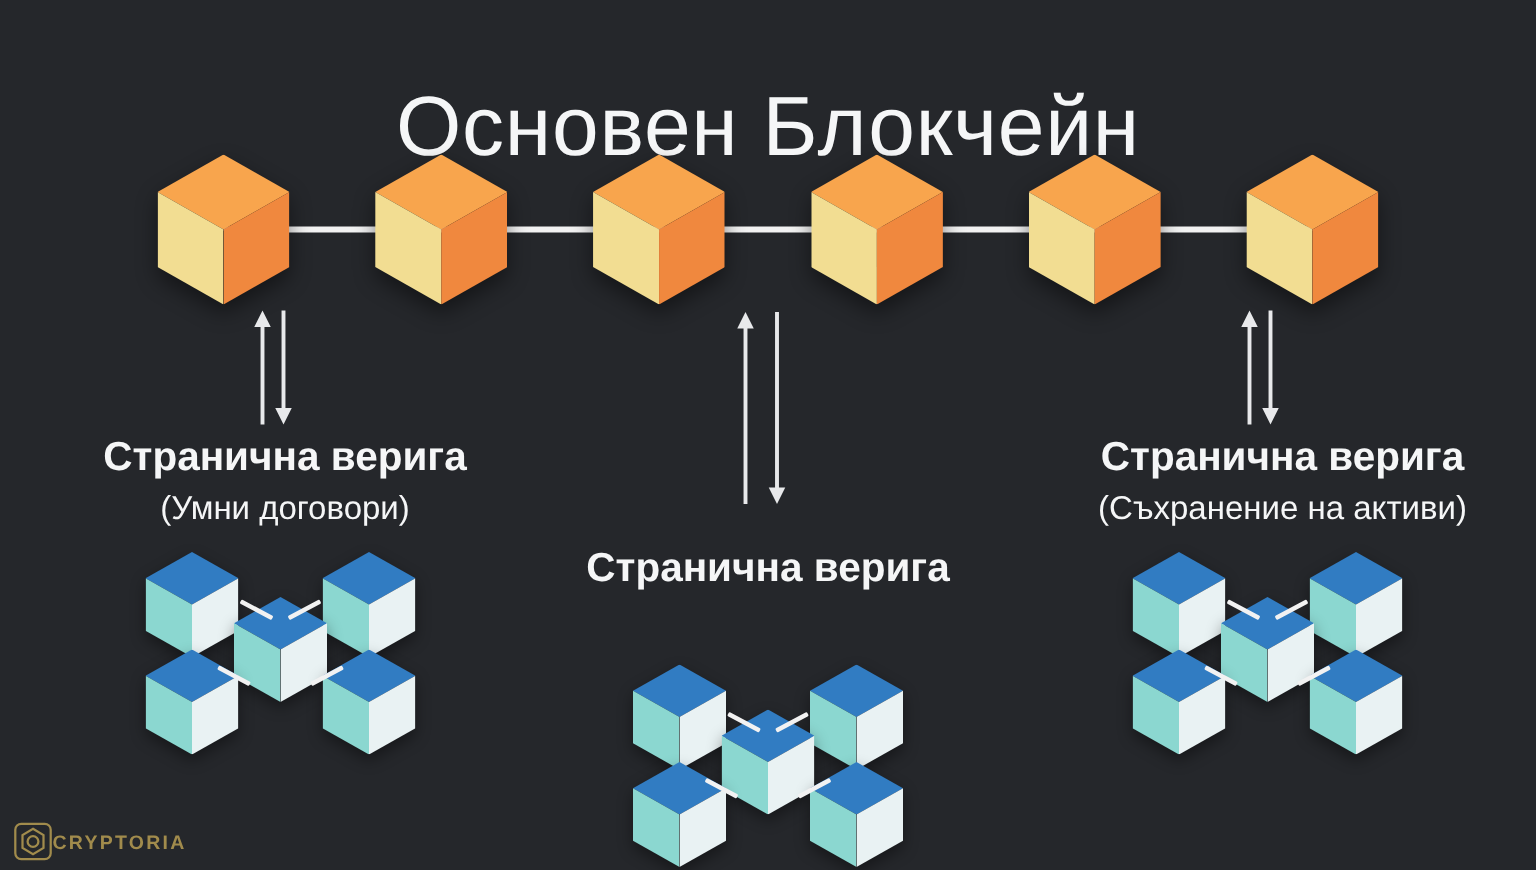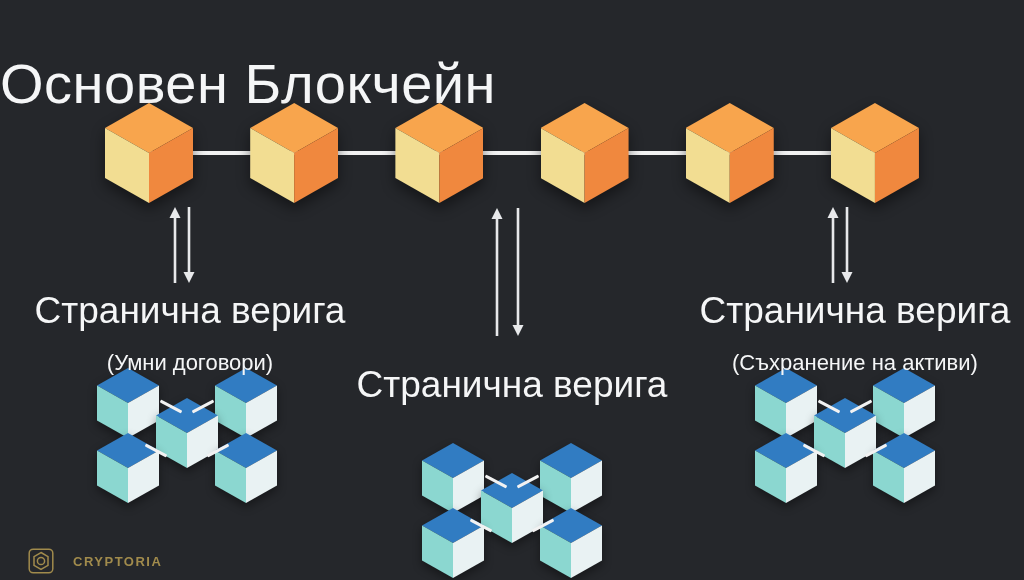--- a/index.html
+++ b/index.html
@@ -8,21 +8,21 @@
     background: var(--background, #25272b);
     overflow: hidden; position: relative;
     font-family: "Liberation Sans", "DejaVu Sans", sans-serif;
     color: var(--text, #f5f6f7);
   }
   .stage { position: absolute; inset: 0; }
 
   
   .title {
     position: absolute; top: 14px; left: 0; width: 100%;
-    text-align: left; font-size: 56px; line-height: 1.15;
+    text-align: center; font-size: 56px; line-height: 1.15;
     font-weight: 400; letter-spacing: 0.5px;
   }
 
   
   .chain-line {
     position: absolute; left: 149px; top: 151px; width: 726px; height: 4px;
     background: var(--chain_line, #f2f2f2); z-index: 1; border-radius: 2px;
   }
   .main-chain-row {
     position: absolute; left: 105px; top: 103px; width: 814px; height: 100px;
@@ -52,22 +52,22 @@
   .arrows path { fill: var(--arrow, #e8e9eb); }
   .arrows-left   { left: 164px; top: 205px; }
   .arrows-center { left: 487px; top: 206px; }
   .arrows-right  { left: 822px; top: 205px; }
 
   
   .side-label-block { position: absolute; width: 360px; text-align: center; z-index: 3; }
   .slb-left   { left: 10px;  top: 288px; }
   .slb-center { left: 332px; top: 362px; }
   .slb-right  { left: 675px; top: 288px; }
-  .side-label    { font-size: 37px; line-height: 1.25; font-weight: 400; }
-  .side-sublabel { font-size: 22px; line-height: 1.2; margin-top: 16px; font-weight: 400; }
+  .side-label    { font-size: 27px; line-height: 1.25; font-weight: 700; }
+  .side-sublabel { font-size: 22px; line-height: 1.2; margin-top: 4px; font-weight: 400; }
 
   
   .cluster { position: absolute; width: 180px; height: 135px; z-index: 2; }
   .cluster-left   { left: 97px;  top: 368px; }
   .cluster-center { left: 422px; top: 443px; }
   .cluster-right  { left: 755px; top: 368px; }
   .cube-mount { position: absolute; inset: 0; }
   .cube-mount .side-cube:nth-child(1) { left: 0;     top: 0; }
   .cube-mount .side-cube:nth-child(2) { left: 118px; top: 0; }
   .cube-mount .side-cube:nth-child(3) { left: 59px;  top: 30px; }
@@ -77,22 +77,22 @@
     position: absolute; width: 24px; height: 3px;
     background: var(--chain_line, #f2f2f2); z-index: 4; border-radius: 1px;
   }
   .dash-a { left: 62px;  top: 37px; transform: rotate(28deg); }
   .dash-b { left: 94px;  top: 37px; transform: rotate(-28deg); }
   .dash-c { left: 47px;  top: 81px; transform: rotate(28deg); }
   .dash-d { left: 109px; top: 81px; transform: rotate(-28deg); }
 
   
   .logo {
-    position: absolute; left: 28px; top: 548px;
-    display: flex; align-items: center; gap: 19px;
+    position: absolute; left: 9px; top: 548px;
+    display: flex; align-items: center; gap: 0;
     color: var(--logo_gold, #a18b4c); z-index: 5;
   }
   .logo-icon svg { display: block; }
   .logo-icon path, .logo-icon rect, .logo-icon circle {
     stroke: var(--logo_gold, #a18b4c); fill: none; stroke-width: 1.5;
   }
   .logo-text {
     font-size: 13px; font-weight: 700; letter-spacing: 1.5px;
   }
 </style>

